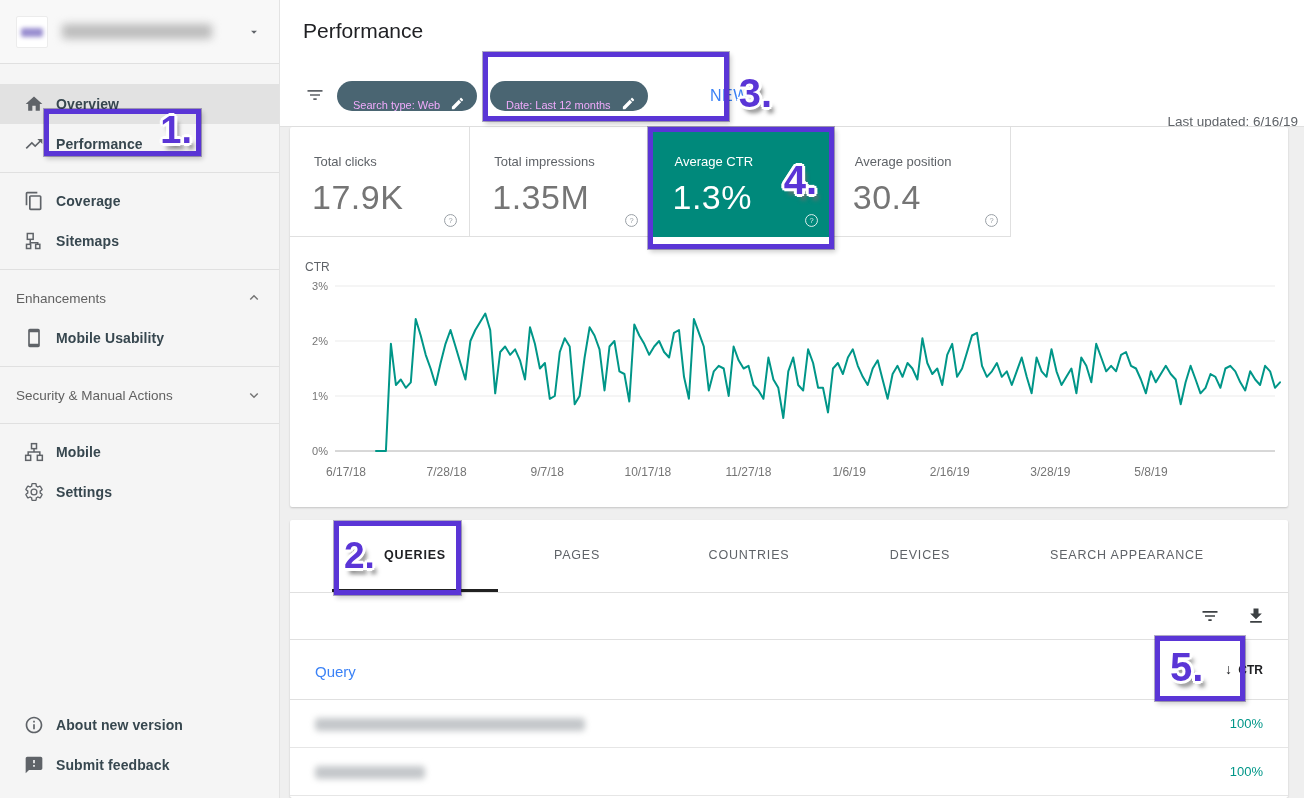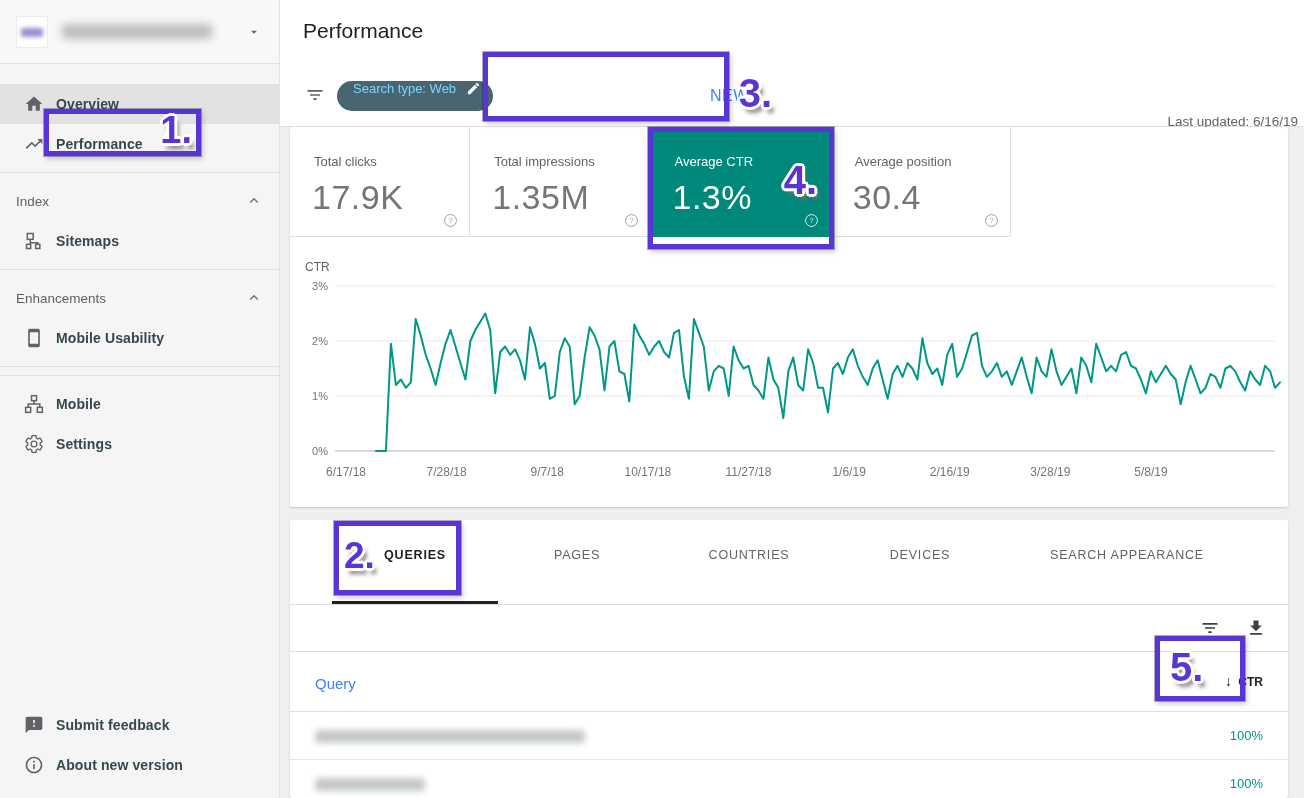--- a/index.html
+++ b/index.html
@@ -47,44 +47,44 @@
   
   .main { position:absolute; left:280px; top:0; width:1024px; height:798px; background:#efefef; }
   .topbar { position:absolute; left:0; top:0; width:100%; height:64px; background:#fff; }
   .page-title { position:absolute; left:23px; top:19px; font-size:21px; color:#202124; }
   .filterbar {
     position:absolute; left:0; top:64px; width:100%; height:63px; background:#fff;
     border-bottom:1px solid #e0e0e0;
   }
   .flt-ic { position:absolute; left:25px; top:21px; width:20px; height:20px; color:#5f6368; cursor:pointer; }
   .chip {
-    position:absolute; top:17px; height:30px; background:#4a6572; color:#7dd3fc;
-    border-radius:15px; display:flex; align-items:flex-start; padding:0 12px 0 16px;
-    font-size:13px; cursor:pointer; white-space:nowrap;
+    position:absolute; top:17px; height:30px; background:#4a6572; color:#f0abfc;
+    border-radius:15px; display:flex; align-items:flex-end; padding:0 12px 0 16px;
+    font-size:11px; cursor:pointer; white-space:nowrap;
   }
   .chip .pencil { width:15px; height:15px; margin-left:10px; color:#fff; }
   .chip1 { left:57px; }
   .chip2 { left:210px; }
   .new-badge { position:absolute; left:430px; top:23px; font-size:16px; color:#3b82f6; letter-spacing:.5px; }
   .last-updated { position:absolute; right:6px; top:26px; font-size:13.5px; color:#5f6368;margin-top:24px; }
   
   .card { position:absolute; background:#fff; border-radius:2px; box-shadow:0 1px 2px rgba(0,0,0,.18); }
   .chart-card { left:10px; top:127px; width:998px; height:380px; }
   .tiles { position:absolute; left:0; top:0; width:721px; height:110px; display:flex; border-bottom:1px solid #e0e0e0; }
   .tile { position:relative; width:204px; height:110px; border-right:1px solid #e0e0e0; cursor:pointer; }
   .tile .t-label { position:absolute; left:24px; top:27px; font-size:13px; color:#5f6368; }
   .tile .t-value { position:absolute; left:22px; top:51px; font-size:34px; color:#757575; letter-spacing:.5px; }
   .tile .help { position:absolute; right:11px; bottom:9px; width:15px; height:15px; color:#9aa0a6; cursor:pointer; }
   .tile.sel { background:#00897b; }
   .tile.sel .t-label, .tile.sel .t-value { color:#fff; }
   .tile.sel .help { color:rgba(255,255,255,.85); }
   .chart-svg { position:absolute; left:0; top:128px; }
   
   .queries-card { left:10px; top:520px; width:998px; height:278px; overflow:hidden; }
-  .tabsrow { position:relative; height:85px; border-bottom:1px solid #e0e0e0; }
+  .tabsrow { position:relative; height:73px; border-bottom:1px solid #e0e0e0; }
   .tab {
     position:absolute; top:28px; transform:translateX(-50%);
     font-size:12.5px; letter-spacing:.8px; color:#5f6368; cursor:pointer; white-space:nowrap;
   }
   .tab.active { color:#202124; font-weight:bold; }
   .tab-underline { position:absolute; left:42px; bottom:0; width:166px; height:3px; background:#212121; }
   .toolsrow { position:relative; height:47px; border-bottom:1px solid #e0e0e0; }
   .toolsrow .ticon { position:absolute; top:13px; width:20px; height:20px; color:#3c4043; cursor:pointer; }
   .t-filter { right:68px; }
   .t-download { right:22px; }
@@ -141,27 +141,27 @@
         <span class="ic">
           <svg class="icon" viewBox="0 0 24 24">
               <path d="M16 6l2.29 2.29-4.88 4.88-4-4L2 16.59 3.41 18l6-6 4 4 6.3-6.29L22 12V6z" fill="currentColor"></path>
             </svg>
           </span>
         <span class="lbl">Performance</span>
       </div>
 
       <div class="sb-div"></div>
 
-      <div class="sec-row">
-        <span class="lbl">Index</span>
-        <span class="chev">
-          <svg class="icon" viewBox="0 0 24 24">
-              <path d="M7 14l5-5 5 5" fill="none" stroke="currentColor" stroke-width="2"></path>
-            </svg>
-          </span>
+      <div class="nav-row">
+        <span class="ic">
+          <svg class="icon" viewBox="0 0 24 24">
+              <path d="M16 1H4c-1.1 0-2 .9-2 2v14h2V3h12V1zm3 4H8c-1.1 0-2 .9-2 2v14c0 1.1.9 2 2 2h11c1.1 0 2-.9 2-2V7c0-1.1-.9-2-2-2zm0 16H8V7h11v14z" fill="currentColor"></path>
+            </svg>
+          </span>
+        <span class="lbl">Coverage</span>
       </div>
       <div class="nav-row">
         <span class="ic">
           <svg class="icon" viewBox="0 0 24 24" fill="none" stroke="currentColor" stroke-width="1.8">
             <rect x="4" y="3" width="7" height="7"></rect>
               <rect x="3" y="16" width="5" height="5"></rect>
               <rect x="14" y="16" width="5" height="5"></rect>
             <path d="M7.5 10v4M7.5 14h9v2M7.5 14v2"></path>
             </svg>
           </span>
@@ -182,20 +182,28 @@
         <span class="ic">
           <svg class="icon" viewBox="0 0 24 24">
               <path d="M17 1H7c-1.1 0-2 .9-2 2v18c0 1.1.9 2 2 2h10c1.1 0 2-.9 2-2V3c0-1.1-.9-2-2-2zm0 18H7V5h10v14z" fill="currentColor"></path>
             </svg>
           </span>
         <span class="lbl">Mobile Usability</span>
       </div>
 
       <div class="sb-div"></div>
 
+      <div class="sec-row">
+        <span class="lbl">Security &amp; Manual Actions</span>
+        <span class="chev">
+          <svg class="icon" viewBox="0 0 24 24">
+              <path d="M7 10l5 5 5-5" fill="none" stroke="currentColor" stroke-width="2"></path>
+            </svg>
+          </span>
+      </div>
 
       <div class="sb-div"></div>
 
       <div class="nav-row">
         <span class="ic">
           <svg class="icon" viewBox="0 0 24 24" fill="none" stroke="currentColor" stroke-width="1.8">
             <rect x="9" y="2" width="6" height="6"></rect>
               <rect x="2" y="16" width="6" height="6"></rect>
               <rect x="16" y="16" width="6" height="6"></rect>
             <path d="M12 8v4M12 12H5v4M12 12h7v4"></path>
@@ -210,49 +218,57 @@
             </svg>
           </span>
         <span class="lbl">Settings</span>
       </div>
     </div>
 
     <div class="bottomrows">
       <div class="nav-row">
         <span class="ic">
           <svg class="icon" viewBox="0 0 24 24">
+              <path d="M11 7h2v2h-2zm0 4h2v6h-2zm1-9C6.48 2 2 6.48 2 12s4.48 10 10 10 10-4.48 10-10S17.52 2 12 2zm0 18c-4.41 0-8-3.59-8-8s3.59-8 8-8 8 3.59 8 8-3.59 8-8 8z" fill="currentColor"></path>
+            </svg>
+          </span>
+        <span class="lbl">About new version</span>
+      </div>
+      <div class="nav-row">
+        <span class="ic">
+          <svg class="icon" viewBox="0 0 24 24">
               <path d="M20 2H4c-1.1 0-2 .9-2 2v18l4-4h14c1.1 0 2-.9 2-2V4c0-1.1-.9-2-2-2zm-7 12h-2v-2h2v2zm0-4h-2V6h2v4z" fill="currentColor"></path>
             </svg>
           </span>
         <span class="lbl">Submit feedback</span>
-      </div>
-      <div class="nav-row">
-        <span class="ic">
-          <svg class="icon" viewBox="0 0 24 24">
-              <path d="M11 7h2v2h-2zm0 4h2v6h-2zm1-9C6.48 2 2 6.48 2 12s4.48 10 10 10 10-4.48 10-10S17.52 2 12 2zm0 18c-4.41 0-8-3.59-8-8s3.59-8 8-8 8 3.59 8 8-3.59 8-8 8z" fill="currentColor"></path>
-            </svg>
-          </span>
-        <span class="lbl">About new version</span>
       </div>
     </div>
   </div>
 
   <div class="main">
     <div class="topbar">
       <div class="page-title">Performance</div>
     </div>
 
     <div class="filterbar">
       <span class="flt-ic">
         <svg class="icon" viewBox="0 0 24 24">
             <path d="M10 18h4v-2h-4v2zM3 6v2h18V6H3zm3 7h12v-2H6v2z" fill="currentColor"></path>
           </svg>
         </span>
       <div class="chip chip1">
         <span>Search type: Web</span>
+        <span class="pencil">
+          <svg class="icon" viewBox="0 0 24 24">
+              <path d="M3 17.25V21h3.75L17.8 9.94l-3.75-3.75L3 17.25zM20.7 7.04c.39-.39.39-1.02 0-1.41l-2.34-2.34c-.39-.39-1.02-.39-1.41 0l-1.83 1.83 3.75 3.75 1.83-1.83z" fill="currentColor"></path>
+            </svg>
+          </span>
+      </div>
+      <div class="chip chip2">
+        <span>Date: Last 12 months</span>
         <span class="pencil">
           <svg class="icon" viewBox="0 0 24 24">
               <path d="M3 17.25V21h3.75L17.8 9.94l-3.75-3.75L3 17.25zM20.7 7.04c.39-.39.39-1.02 0-1.41l-2.34-2.34c-.39-.39-1.02-.39-1.41 0l-1.83 1.83 3.75 3.75 1.83-1.83z" fill="currentColor"></path>
             </svg>
           </span>
       </div>
       <span class="new-badge">NEW</span>
       <span class="last-updated">Last updated: 6/16/19</span>
     </div>
 

